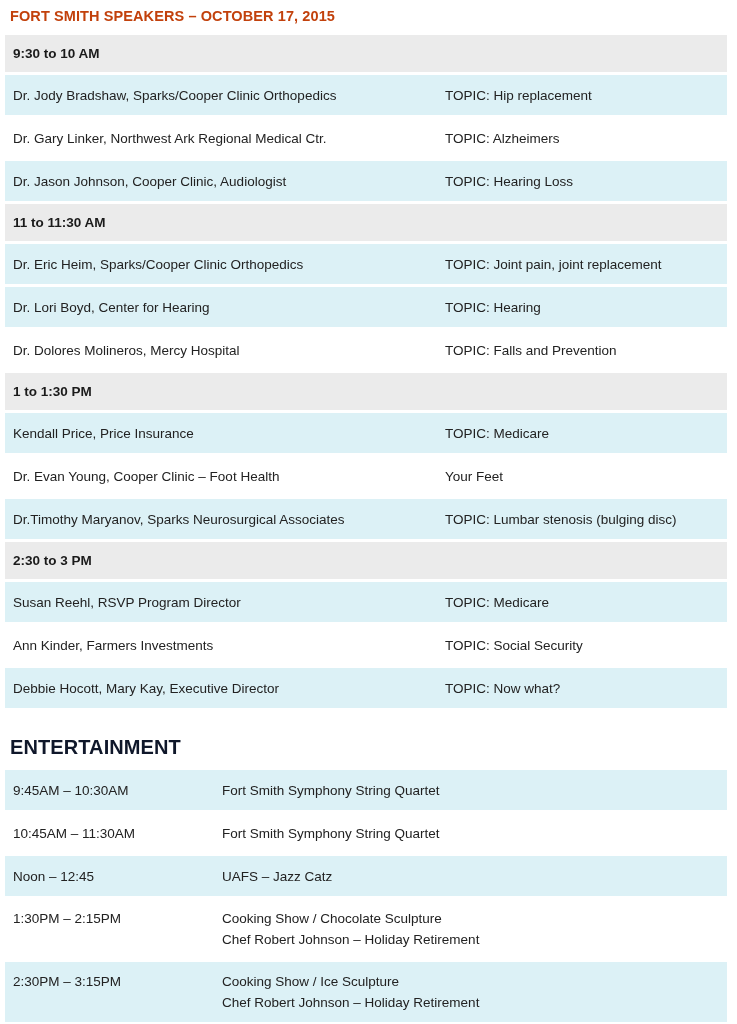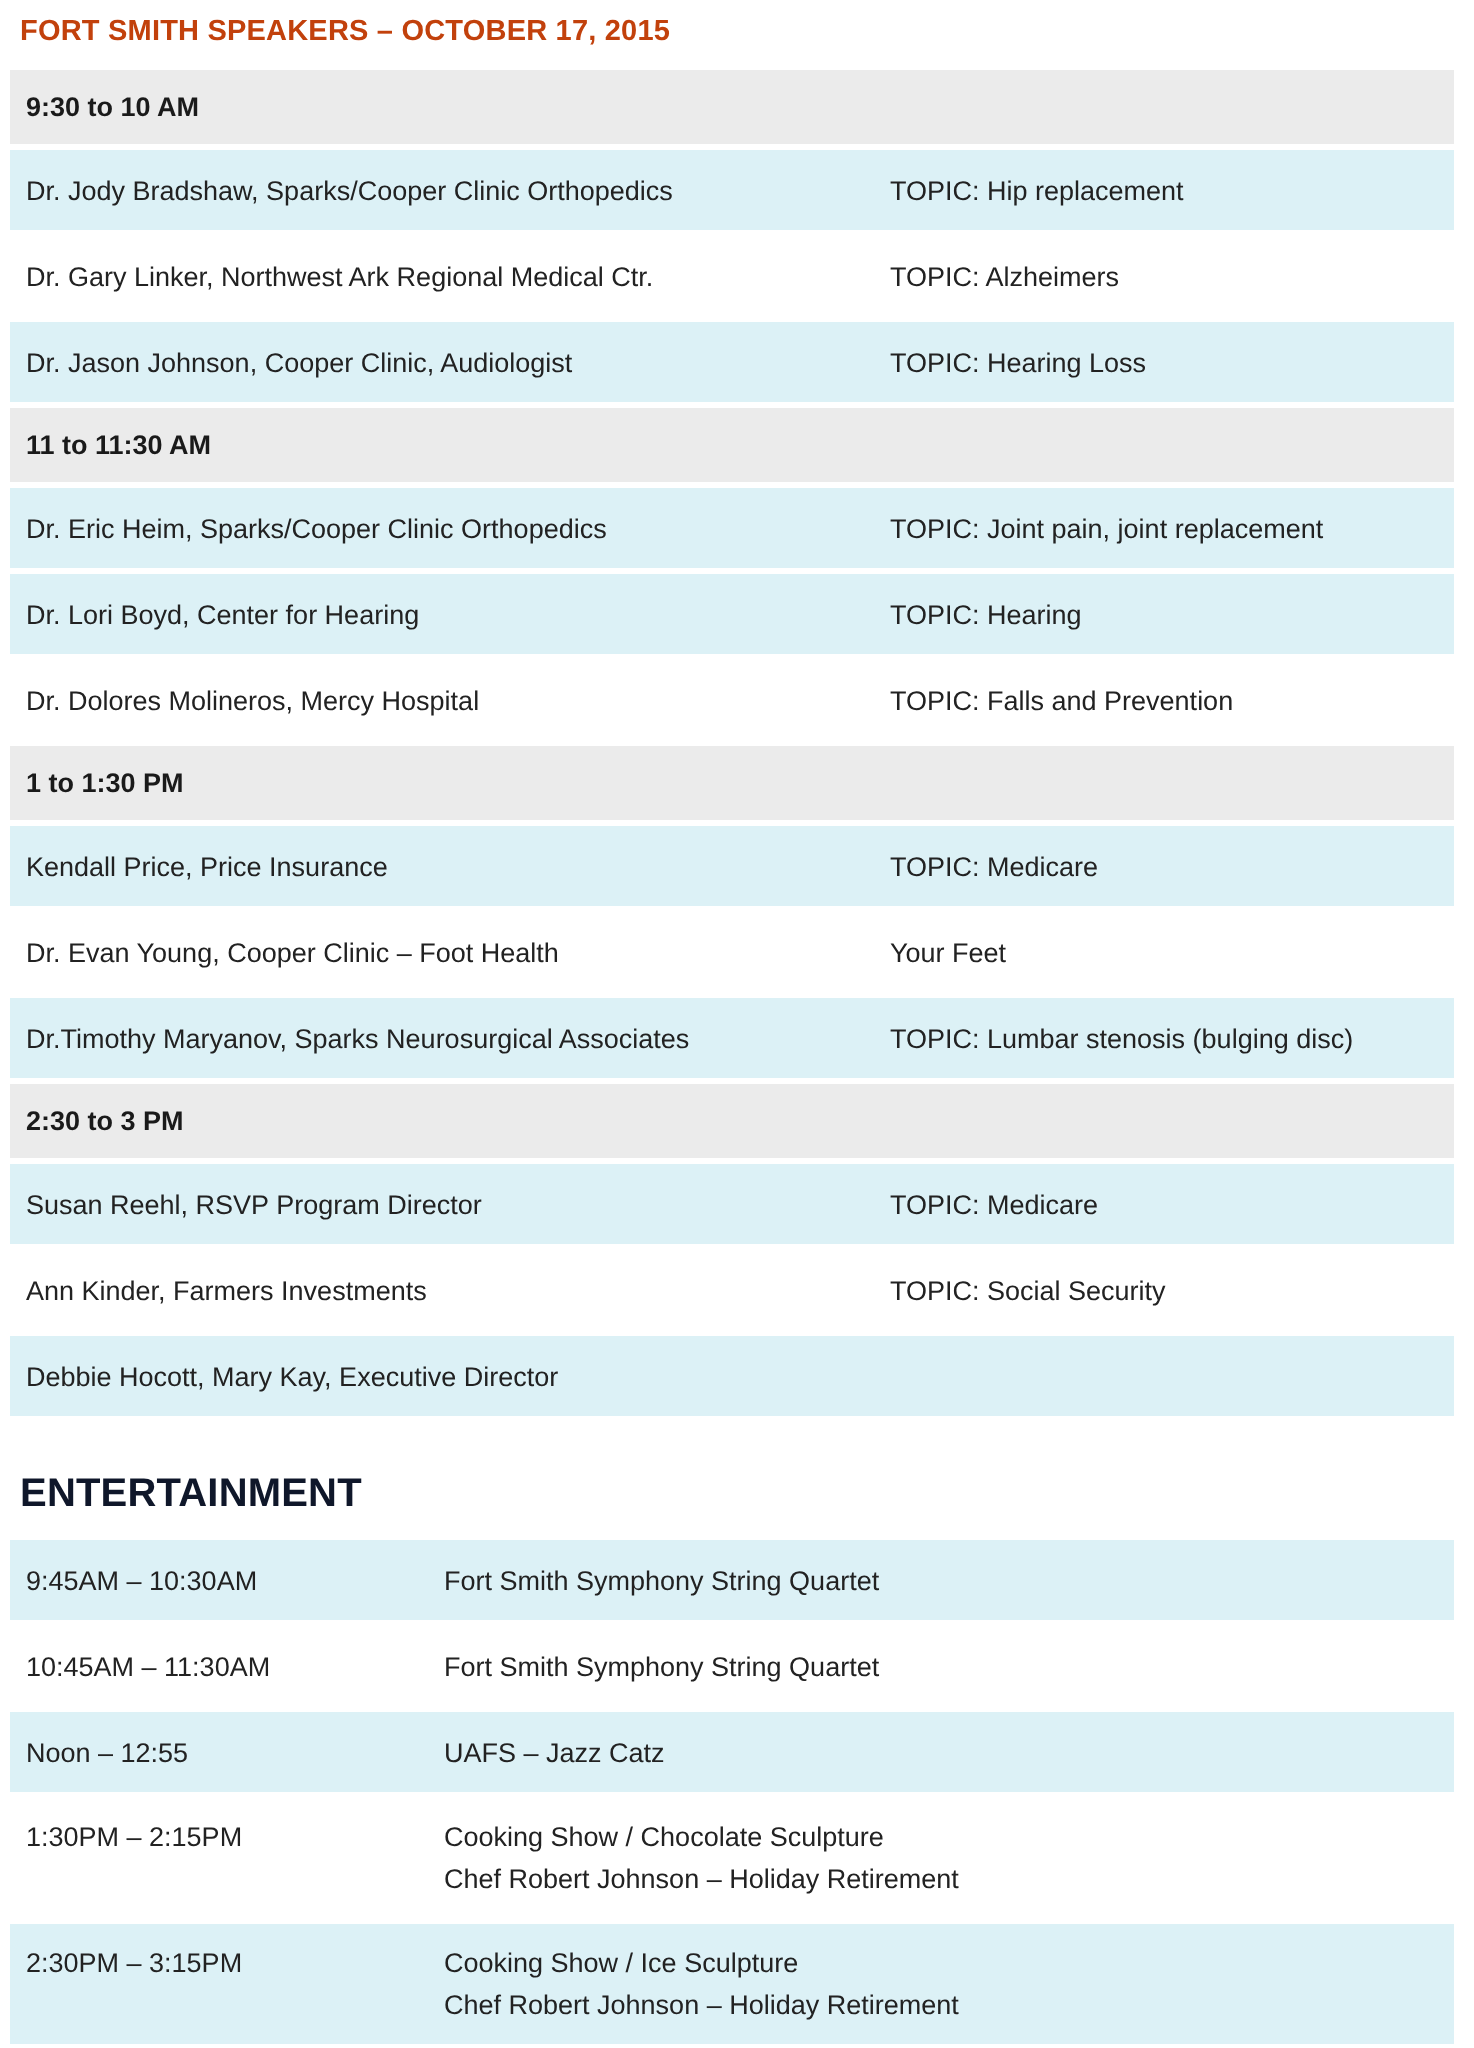--- a/index.html
+++ b/index.html
@@ -132,40 +132,41 @@
     <div class="row data alt">
       <span class="c-name">Susan Reehl, RSVP Program Director</span>
       <span class="c-topic">TOPIC: Medicare</span>
     </div>
     <div class="row data plain">
       <span class="c-name">Ann Kinder, Farmers Investments</span>
       <span class="c-topic">TOPIC: Social Security</span>
     </div>
     <div class="row data alt">
       <span class="c-name">Debbie Hocott, Mary Kay, Executive Director</span>
+      <span class="c-topic">TOPIC: Now what?</span>
     </div>
 
   </div>
 
   <h2 class="section-heading">ENTERTAINMENT</h2>
 
   <div class="tbl">
 
     <div class="row data alt">
       <span class="c-time">9:45AM – 10:30AM</span>
       <span class="c-event">Fort Smith Symphony String Quartet</span>
     </div>
 
     <div class="row data plain">
       <span class="c-time">10:45AM – 11:30AM</span>
       <span class="c-event">Fort Smith Symphony String Quartet</span>
     </div>
 
     <div class="row data alt">
-      <span class="c-time">Noon – 12:55</span>
+      <span class="c-time">Noon – 12:45</span>
       <span class="c-event">UAFS – Jazz Catz</span>
     </div>
 
     <div class="row data plain multi">
       <span class="c-time lines">1:30PM – 2:15PM</span>
       <span class="c-event lines">
         <span class="line">Cooking Show / Chocolate Sculpture</span>
         <span class="line">Chef Robert Johnson – Holiday Retirement</span>
       </span>
     </div>

